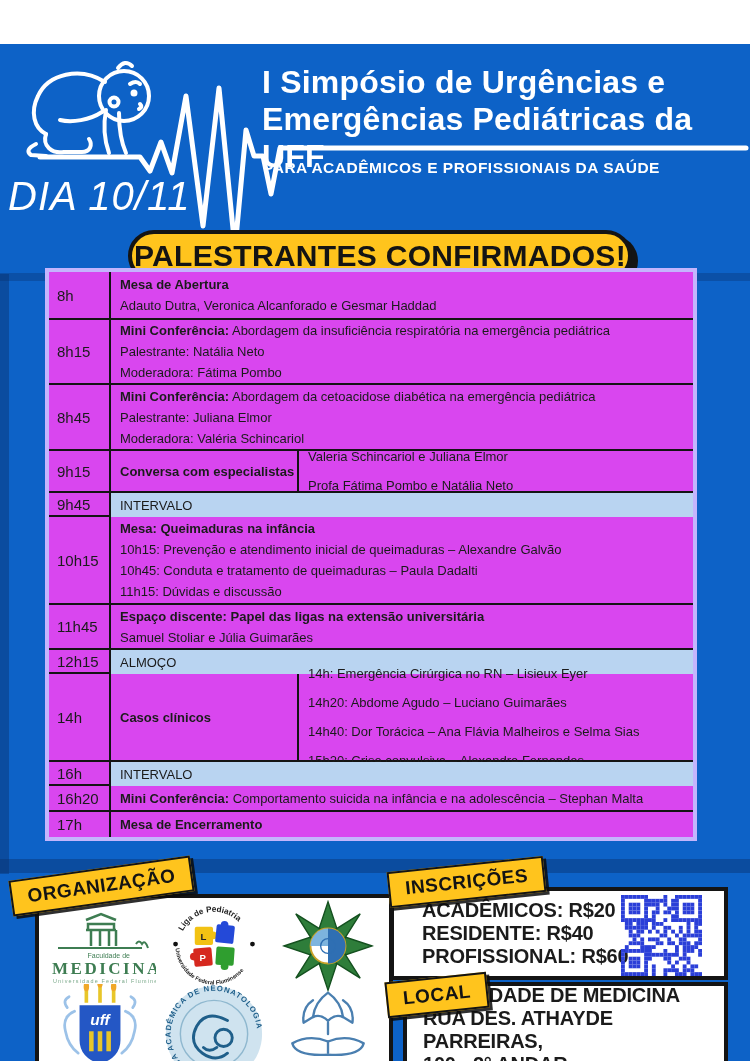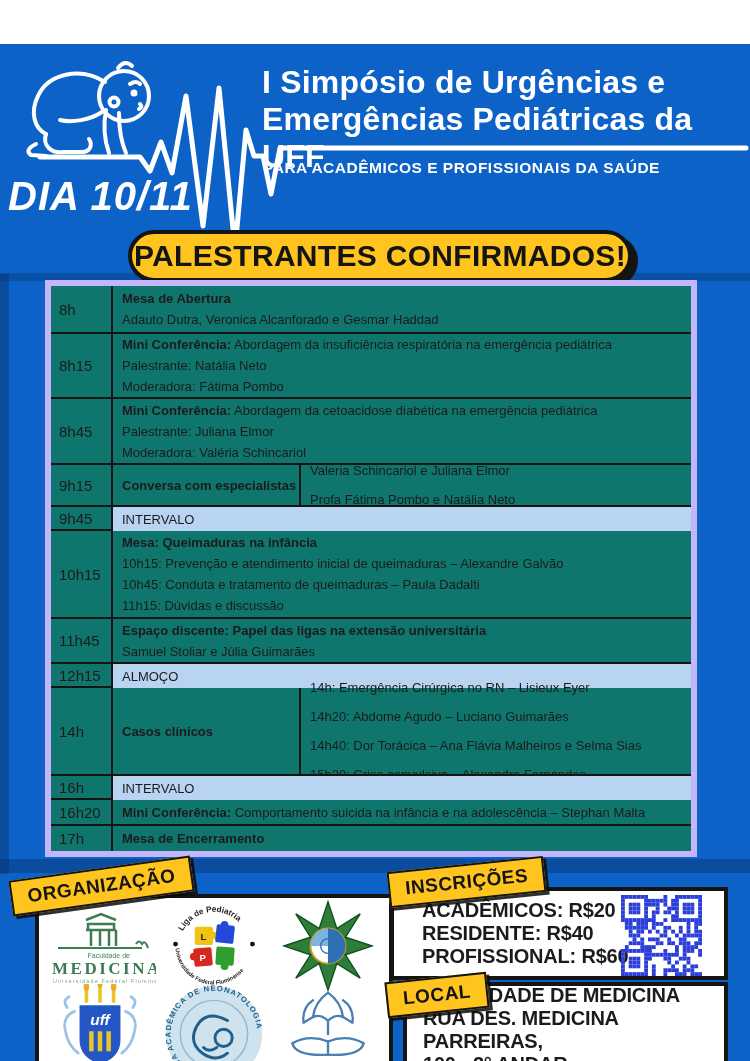--- a/index.html
+++ b/index.html
@@ -14,29 +14,29 @@
   .band-bottom{position:absolute;left:0;top:815px;width:750px;height:14px;background:rgba(9,50,110,.45);}
 
   
   .ekg{position:absolute;left:0;top:0;width:750px;height:260px;pointer-events:none;}
   .baby{position:absolute;left:2px;top:2px;width:175px;height:120px;}
   .title{position:absolute;left:262px;top:20px;width:482px;line-height:37px;
     font-size:32px;font-weight:bold;color:#fff;letter-spacing:.2px;}
   .subtitle{position:absolute;left:263px;top:115px;width:480px;
     font-size:15.5px;font-weight:bold;color:#fff;letter-spacing:.5px;}
   .day-label{position:absolute;left:8px;top:130px;
-    font-size:40px;font-weight:700;font-style:italic;color:#fff;letter-spacing:1px;}
+    font-size:40px;font-weight:400;font-style:italic;color:#fff;letter-spacing:1px;}
   .banner{position:absolute;left:128px;top:186px;width:504px;height:52px;
     background:var(--accent-yellow,#FFC41D);border:4px solid #141414;border-radius:27px;
     box-shadow:6px 5px 0 #141414;display:flex;align-items:center;justify-content:center;
     font-size:30px;font-weight:800;color:#141414;letter-spacing:.3px;box-sizing:border-box;}
 
   
-  .sched{position:absolute;left:45px;top:236px;width:652px;background:#0f766e;
-    border:6px solid #c4b5fd;box-sizing:border-box;}
+  .sched{position:absolute;left:45px;top:224px;width:652px;background:#d946ef;
+    border:4px solid #c4b5fd;box-sizing:border-box;}
   .t-row{display:flex;box-sizing:border-box;border-top:2px solid #141414;}
   .t-row:first-child{border-top:none;}
   .t-time{width:62px;flex:0 0 62px;border-right:2px solid #141414;box-sizing:border-box;
     display:flex;align-items:center;padding-left:8px;font-size:15px;}
   .t-content{flex:1;display:flex;flex-direction:column;justify-content:center;
     padding:12px 9px;box-sizing:border-box;font-size:13px;line-height:21px;}
   .t-content.hl{background:var(--highlight-row,#B9D4F1);}
   .t-content.t-splitwrap{flex-direction:row;padding:0;}
   .t-left{width:188px;flex:0 0 188px;border-right:2px solid #141414;box-sizing:border-box;
     display:flex;flex-direction:column;justify-content:center;padding:18px 9px;}
@@ -577,18 +577,18 @@
         <rect x="72" y="80" width="4" height="4" fill="var(--qr-blue)"></rect>
         <rect x="76" y="80" width="4" height="4" fill="var(--qr-blue)"></rect>
         <rect x="80" y="80" width="4" height="4" fill="var(--qr-blue)"></rect>
       </svg>
   </div>
 
   <div class="tag tag-local">LOCAL</div>
   <div class="whitebox local-box">
     <div class="address">
         <div class="">FACULDADE DE MEDICINA</div>
-        <div class="">RUA DES. MEDICINA PARREIRAS,</div>
+        <div class="">RUA DES. ATHAYDE PARREIRAS,</div>
         <div class="">100 - 2° ANDAR</div>
       </div>
   </div>
 
 </div>
 
 </body></html>

